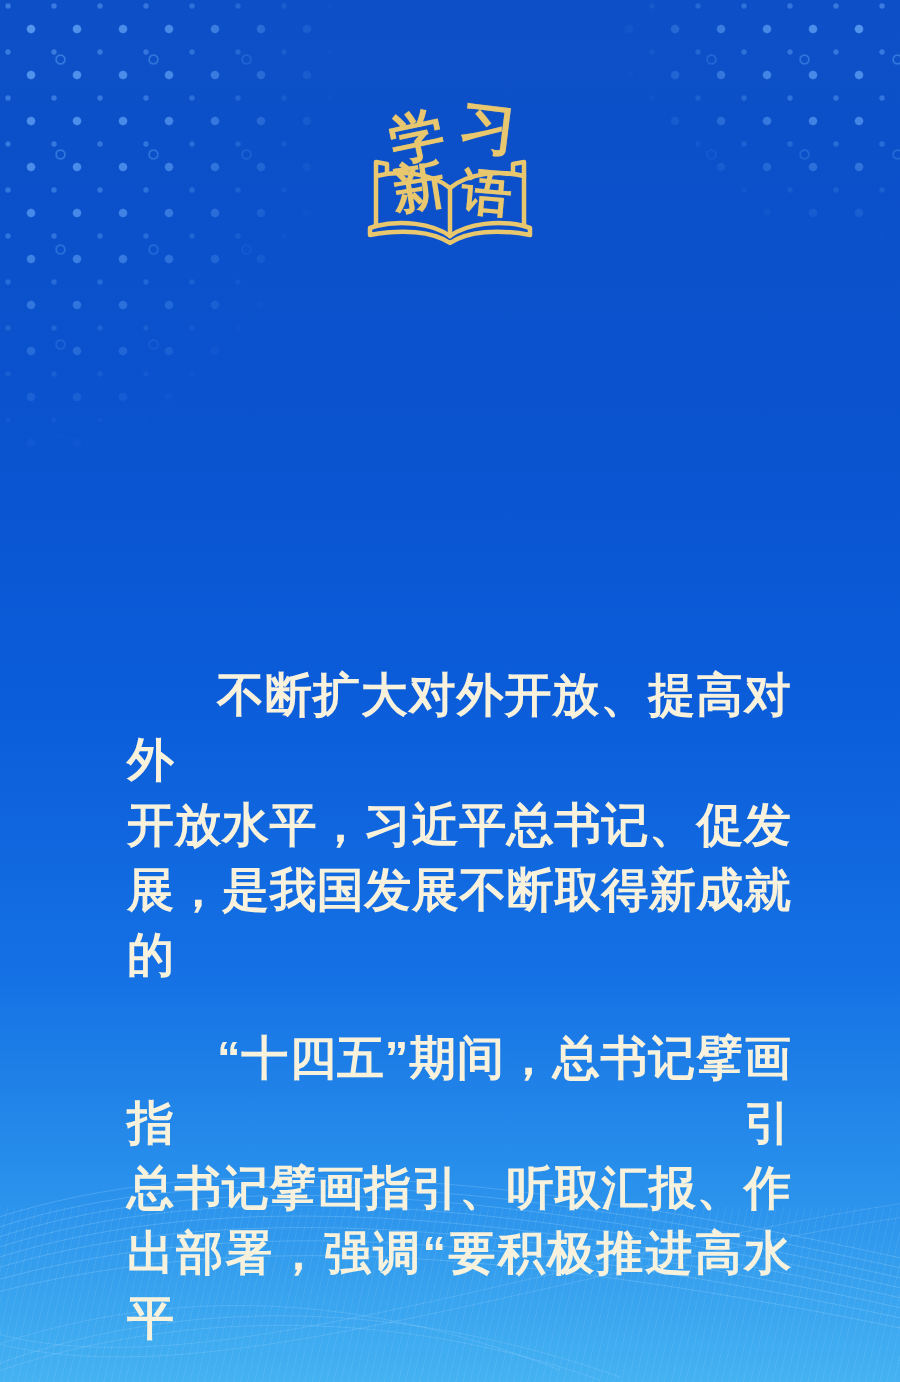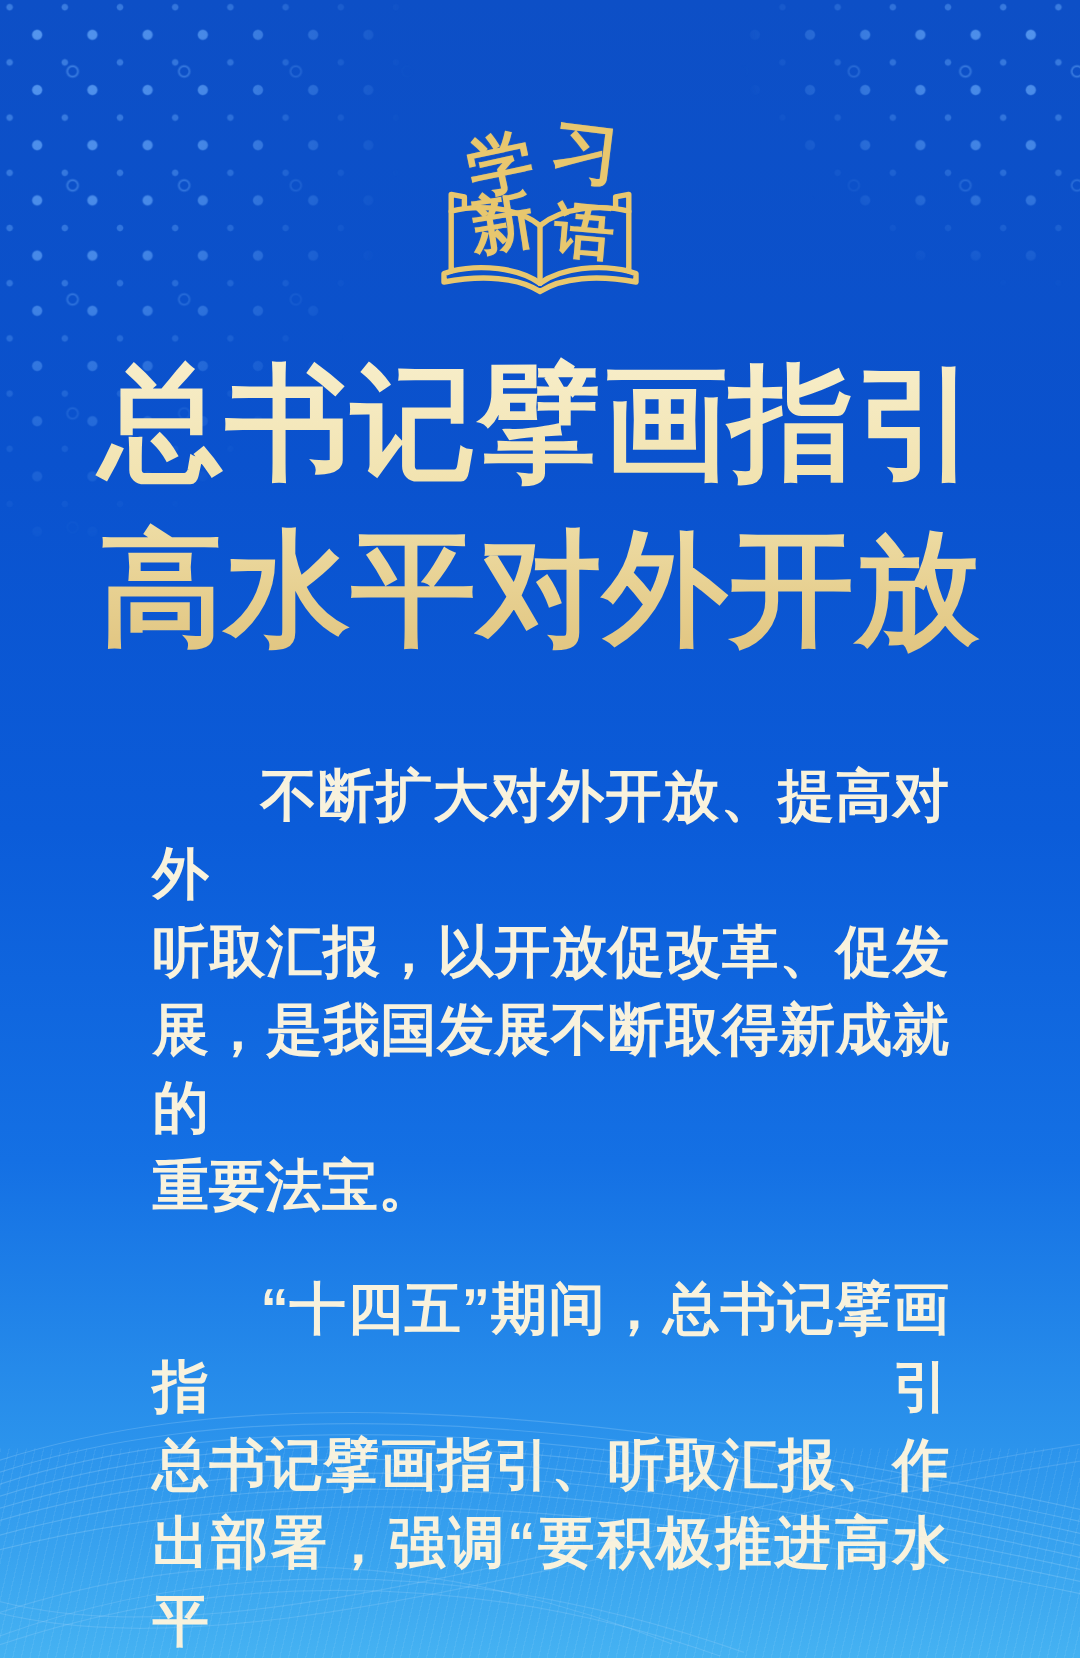--- a/index.html
+++ b/index.html
@@ -73,21 +73,21 @@
   
   .body-text {
     position:absolute; top:630px; left:127px; width:664px;
     font-size:47px;
     line-height:65px;
     font-weight:700;
     color:#f8f2dd;
   }
   .para + .para { margin-top:38px; }
   .bline { text-align:justify; text-align-last:justify; }
-  .bline.indent { text-indent:90px; }
+  .bline.indent { text-indent:90px;margin-top:32px; }
   .bline.short { text-align-last:left; }
 
   
   .hatch {
     position:absolute; left:0; right:0; bottom:0; height:175px;
     background:repeating-linear-gradient(103deg,
       rgba(223,244,255,.13) 0 1px, transparent 1px 7px);
     opacity:.55;
     pointer-events:none;
   }
@@ -111,31 +111,26 @@
         <path d="M164,62 L164,48 L153,50 L153,59"></path>
         <path d="M90,74 L90,122"></path>
       </g>
     </svg>
     <span class="logo-char lc1">学</span>
     <span class="logo-char lc2">习</span>
     <span class="logo-char lc3">新</span>
     <span class="logo-char lc4">语</span>
   </div>
 
-  <h1 class="title">
-    <div>总书记擘画指引</div>
-    <div>高水平对外开放</div>
-  </h1>
 
   <div class="body-text">
     <div class="para">
       <div class="bline indent">不断扩大对外开放、提高对外</div>
-      <div class="bline">听取汇报，以开放促改革、促发</div>
+      <div class="bline">开放水平，习近平总书记、促发</div>
       <div class="bline">展，是我国发展不断取得新成就的</div>
-      <div class="bline short">重要法宝。</div>
     </div>
     <div class="para">
       <div class="bline indent">“十四五”期间，总书记擘画指引</div>
       <div class="bline">总书记擘画指引、听取汇报、作</div>
       <div class="bline">出部署，强调“要积极推进高水平</div>
 
     </div>
   </div>
 
   <svg class="waves" width="900" height="240" viewBox="0 0 900 240" preserveAspectRatio="none">

